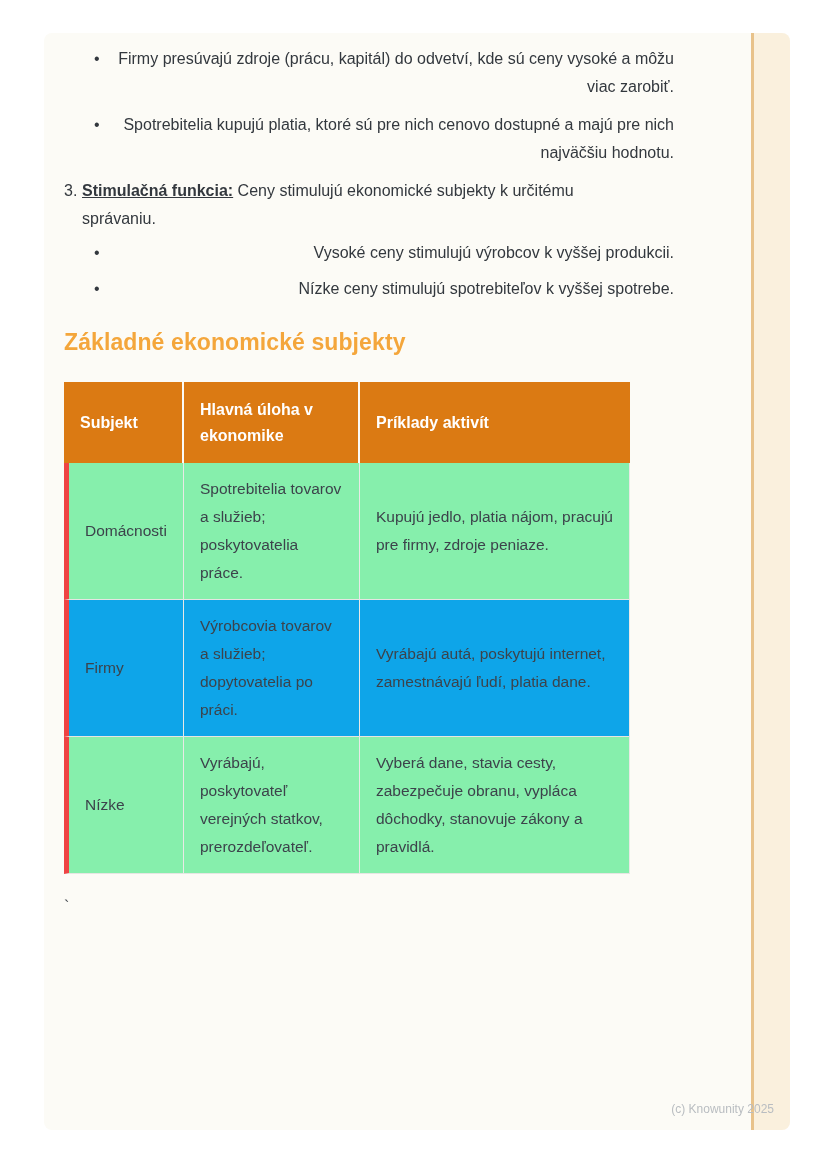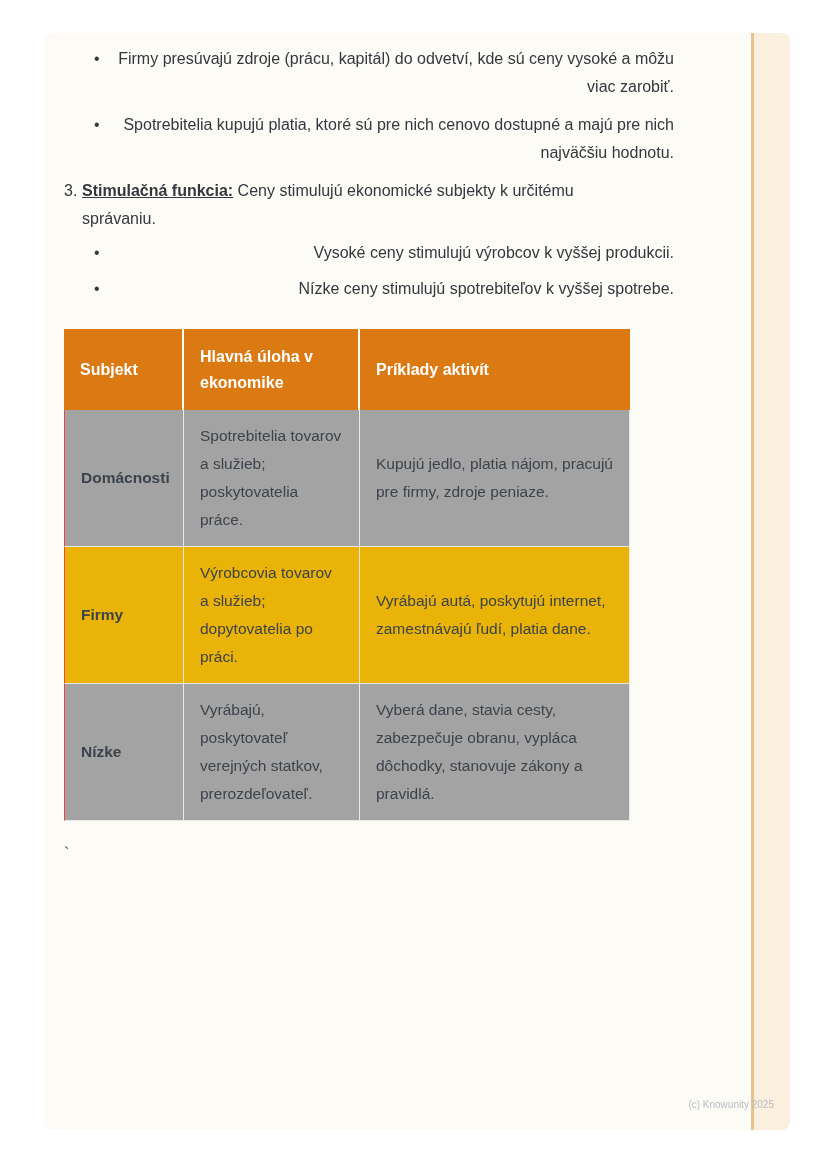--- a/index.html
+++ b/index.html
@@ -93,39 +93,39 @@
     height: 81px;
     border-right: 2px solid #fcfbf6;
   }
   table.subjects thead th:last-child { border-right: none; }
   table.subjects tbody td {
     font-size: 15.5px;
     color: #3c434b;
     line-height: 28px;
     vertical-align: middle;
     padding: 12px 16px;
-    background: #a3a3a3;
+    background: #86efac;
     border-bottom: 1px solid #e6e6e3;
     border-right: 1px solid #e9e9e6;
     height: 131px;
   }
-  table.subjects tbody td:first-child { border-left: 1px solid #ef4444; font-weight: bold; }
+  table.subjects tbody td:first-child { border-left: 5px solid #ef4444; }
   table.subjects tbody td:last-child  { border-right: 1px solid #e9e9e6; }
-  table.subjects tbody tr.row-alt td  { background: #eab308; }
+  table.subjects tbody tr.row-alt td  { background: #0ea5e9; }
   
   .stray-char {
     margin-top: 24px;
     font-size: 16px;
     color: #4a4f55;
   }
   .footer-credit {
     position: absolute;
     right: 16px;
-    bottom: 20px;
-    font-size: 10px;
+    bottom: 14px;
+    font-size: 12px;
     color: #b9bdc1;
     z-index: 2;
   }
 </style>
 </head>
 <body>
 
 <div class="page-card">
   <div class="accent-strip"></div>
 
@@ -151,20 +151,21 @@
       <div class="bullet-item">
         <span class="bullet-marker">•</span>
         <span class="bullet-text">Vysoké ceny stimulujú výrobcov k vyššej produkcii.</span>
       </div>
       <div class="bullet-item">
         <span class="bullet-marker">•</span>
         <span class="bullet-text">Nízke ceny stimulujú spotrebiteľov k vyššej spotrebe.</span>
       </div>
     </div>
 
+    <h2 class="section-heading">Základné ekonomické subjekty</h2>
 
 
     <table class="subjects">
       <colgroup>
         <col class="col-subjekt">
           <col class="col-uloha">
           <col class="col-priklady">
       </colgroup>
       <thead>
         <tr>

